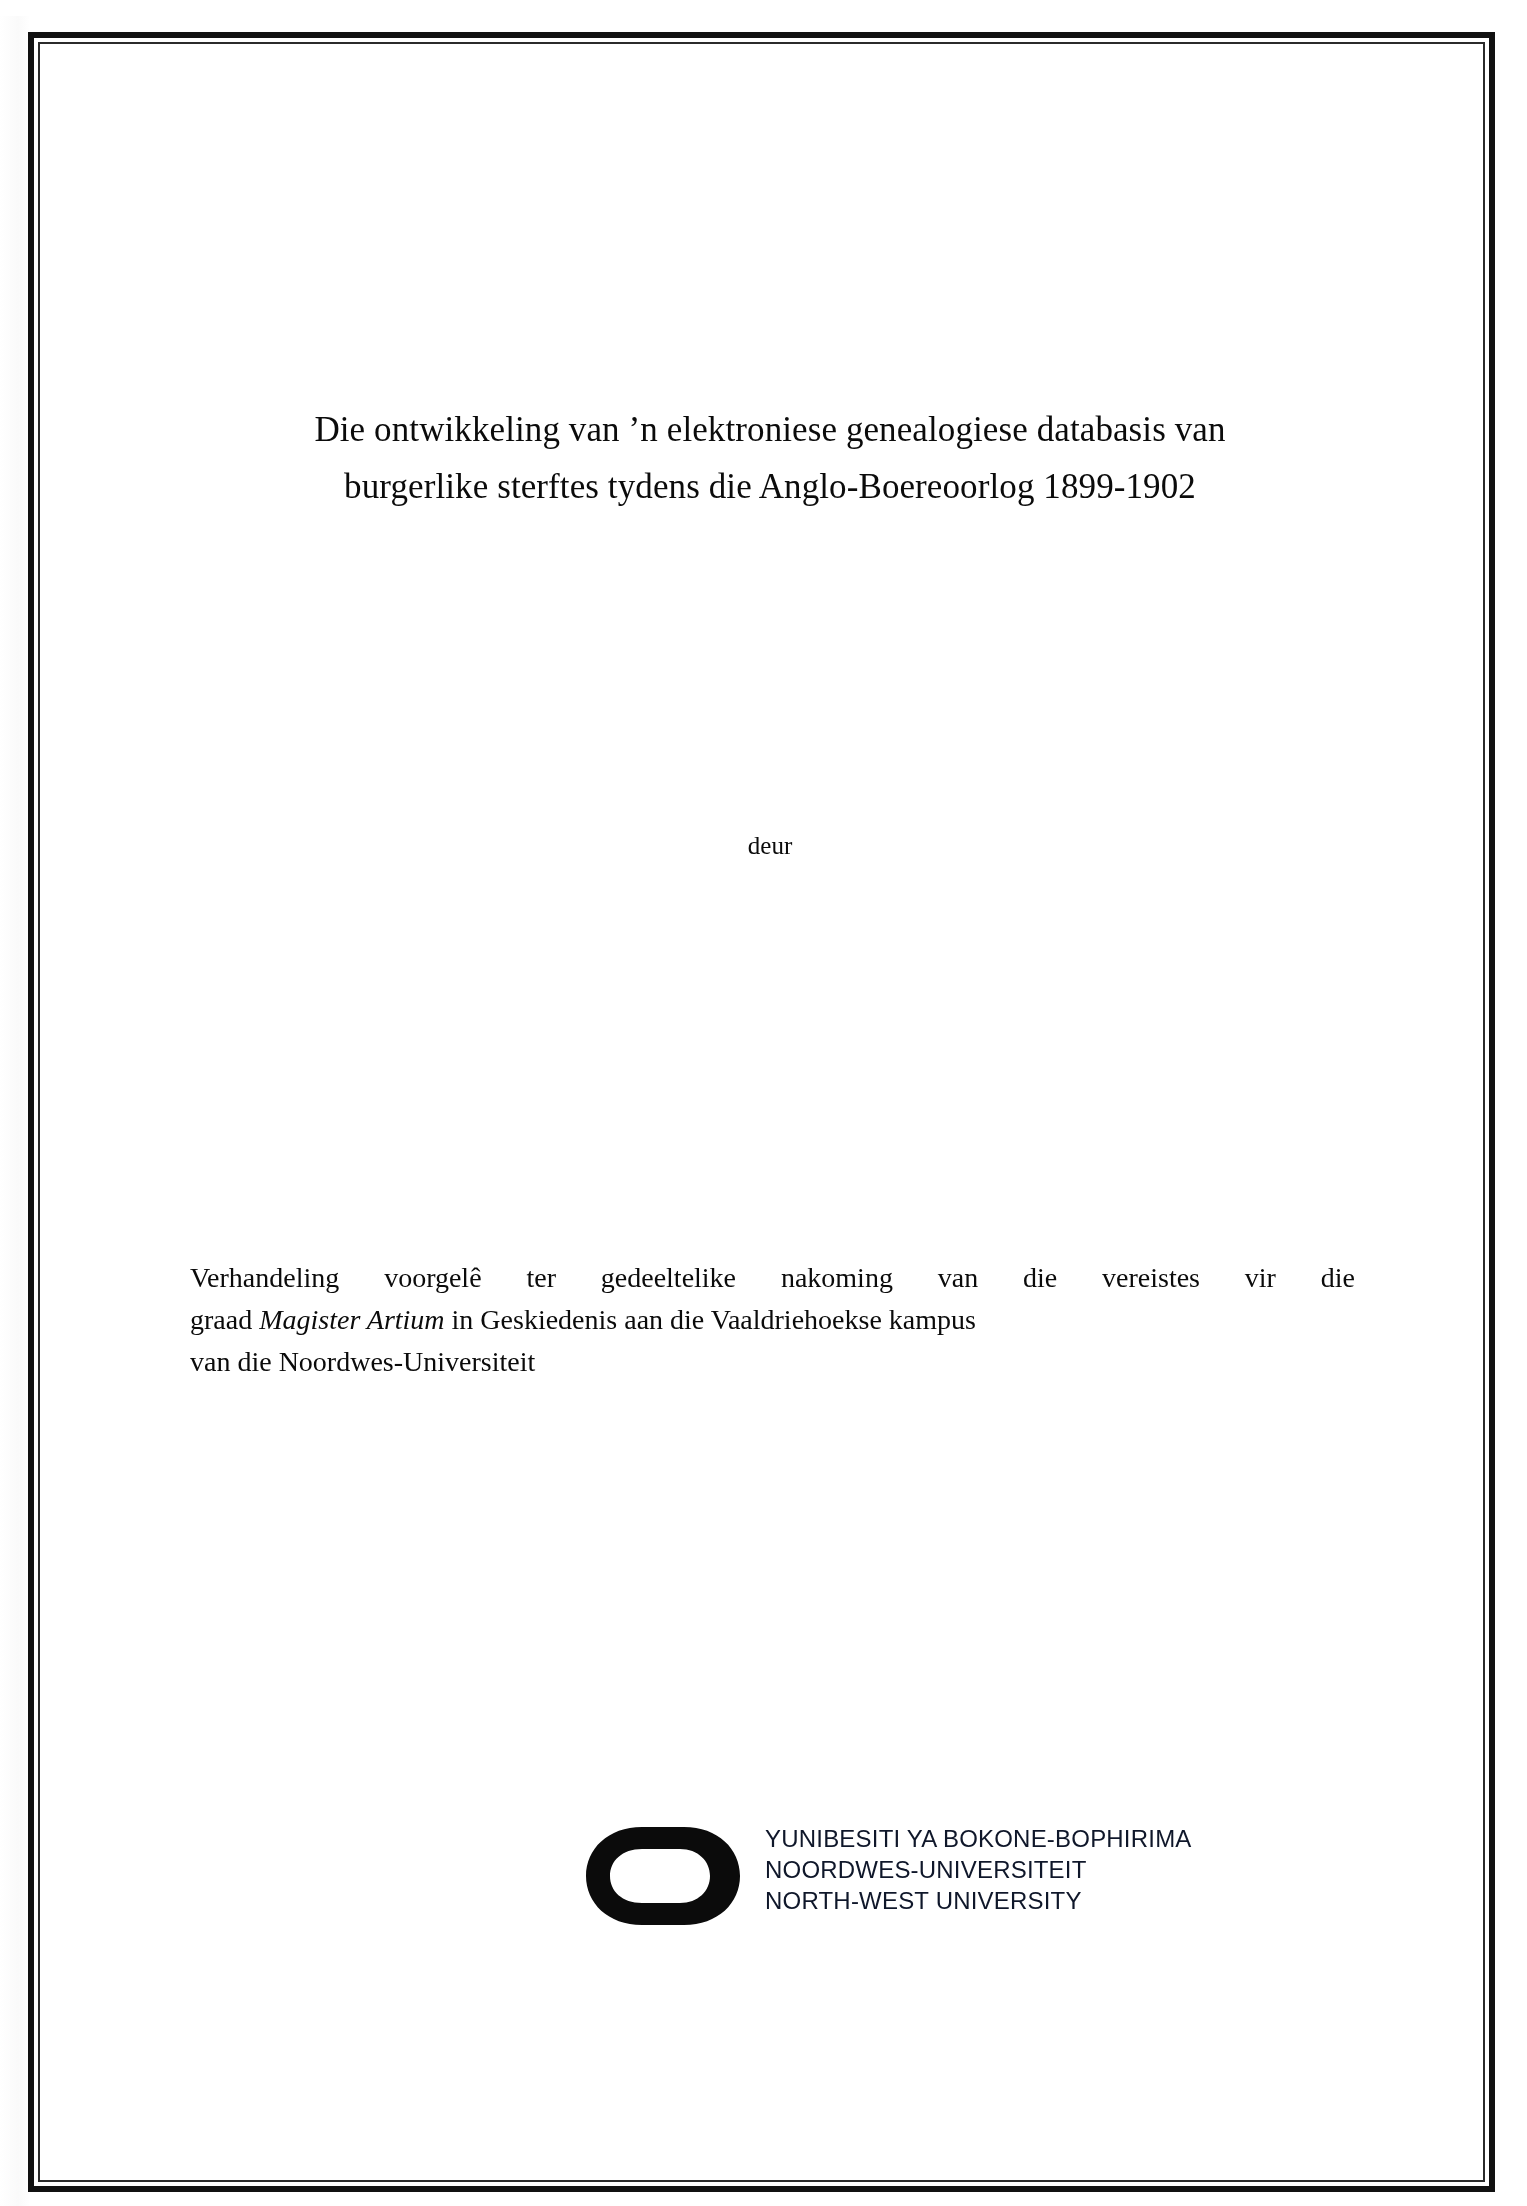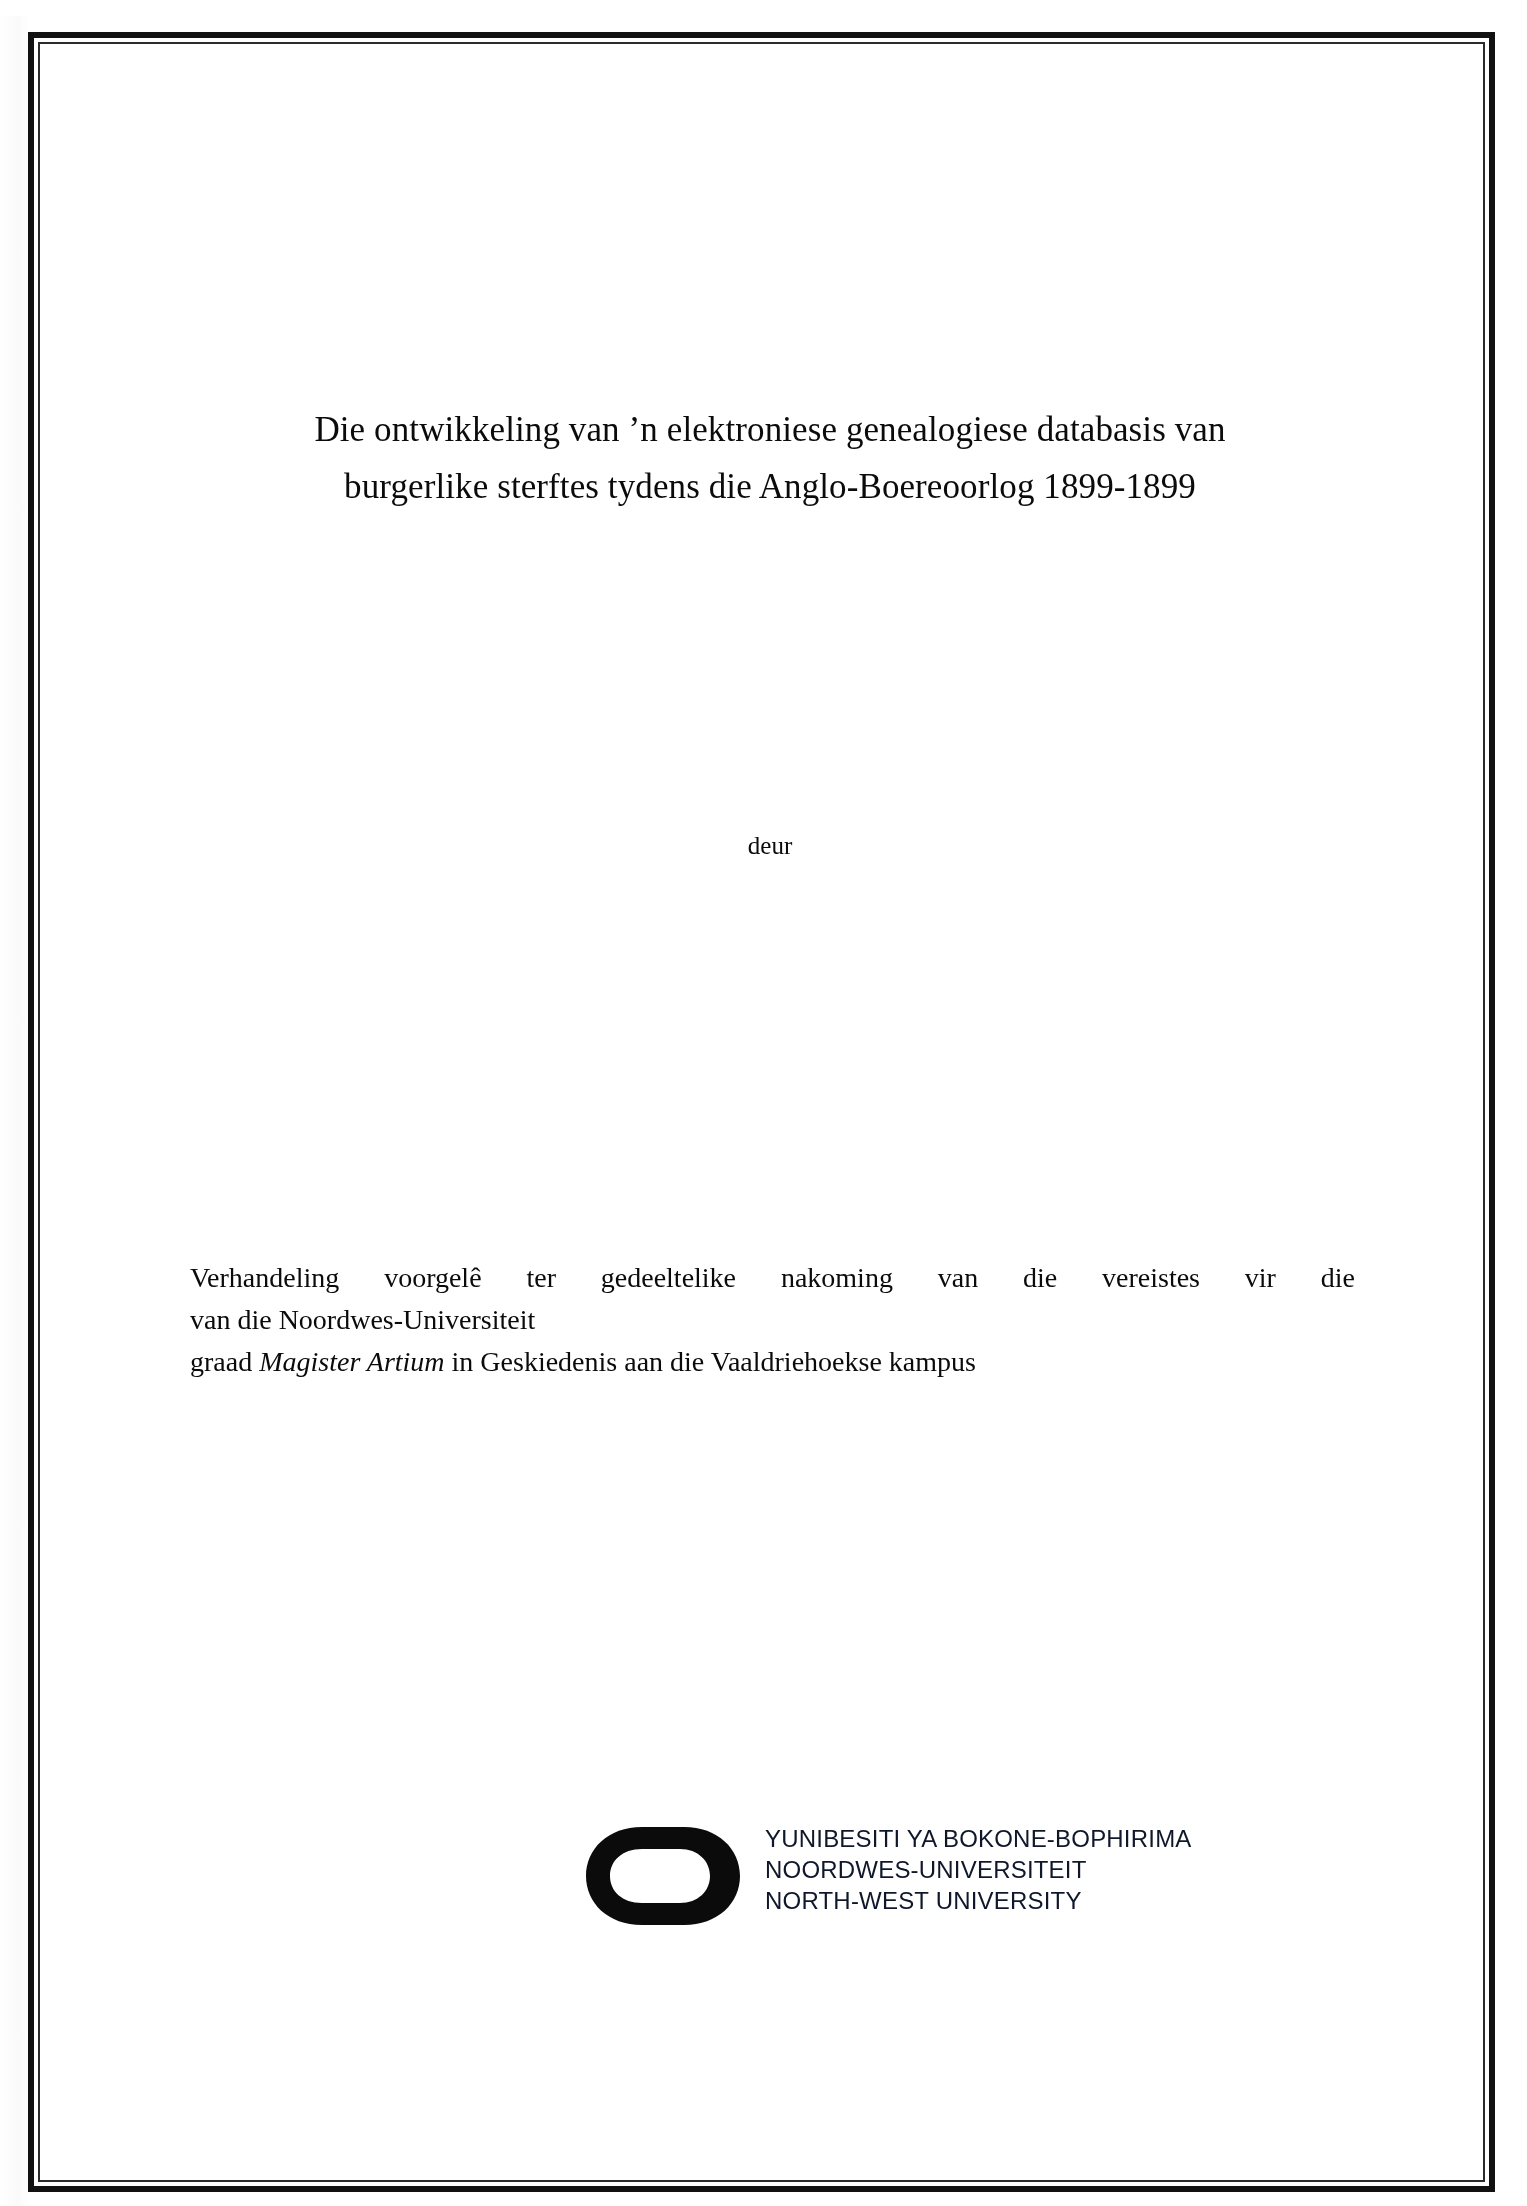--- a/index.html
+++ b/index.html
@@ -164,30 +164,30 @@
 
   <div class="gutter-shade"></div>
 
   <div class="scan-frame"></div>
   <div class="scan-frame-inner"></div>
 
   <div class="content">
 
     <div class="title">
       <span class="line">Die ontwikkeling van ’n elektroniese genealogiese databasis van</span>
-      <span class="line">burgerlike sterftes tydens die Anglo-Boereoorlog 1899-1899</span>
+      <span class="line">burgerlike sterftes tydens die Anglo-Boereoorlog 1899-1902</span>
     </div>
 
     <div class="byline-label">deur</div>
 
 
     <div class="statement">
       <div class="just">Verhandeling voorgelê ter gedeeltelike nakoming van die vereistes vir die</div>
+      <div class="plain"><span>graad </span><i>Magister Artium</i><span> in Geskiedenis aan die Vaaldriehoekse kampus</span></div>
       <div class="plain">van die Noordwes-Universiteit</div>
-      <div class="plain"><span>graad </span><i>Magister Artium</i><span> in Geskiedenis aan die Vaaldriehoekse kampus</span></div>
     </div>
 
 
     <div class="logo-block">
       <svg class="logo-mark" viewBox="0 0 180 110" aria-hidden="true">
 
         <path d="M62 6 C28 6 6 28 6 55 C6 82 28 104 62 104 L96 104 L96 82 L62 82 C42 82 30 70 30 55 C30 40 42 28 62 28 L96 28 L96 6 Z" fill="#0b0b0b"></path>
         <path d="M74 6 L74 28 L100 28 C118 28 130 40 130 55 C130 70 118 82 100 82 L74 82 L74 104 L104 104 C138 104 160 82 160 55 C160 28 138 6 104 6 Z" fill="#0b0b0b"></path>
         <rect x="62" y="44" width="58" height="22" fill="#ffffff"></rect>
       </svg>

